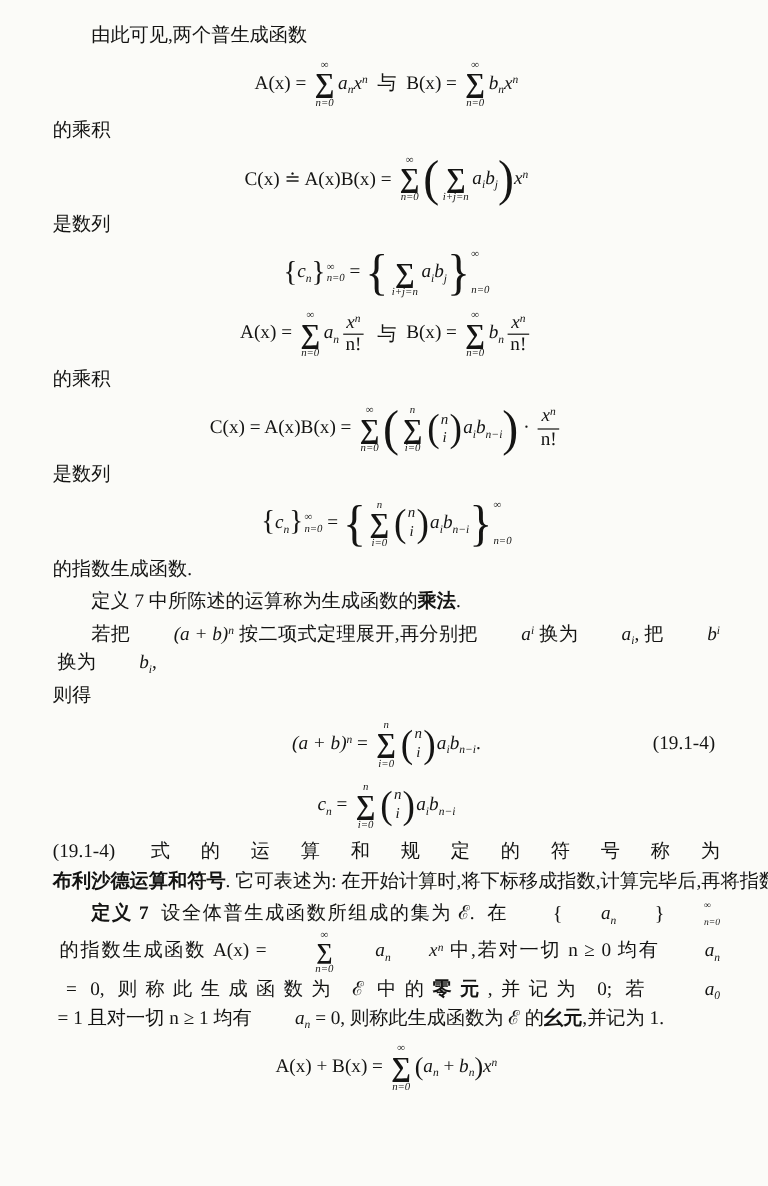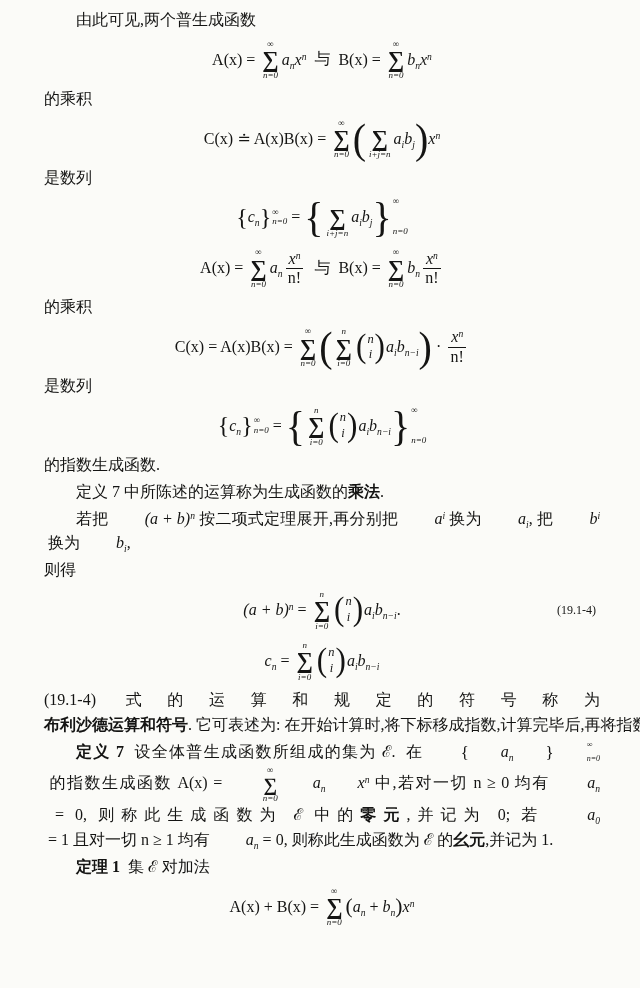--- a/index.html
+++ b/index.html
@@ -1,17 +1,17 @@
 <!DOCTYPE html>
 <html><head>
 <meta charset="utf-8">
 <style>
   html,body{margin:0;padding:0;width:640px;height:988px;overflow:hidden;background:#fbfbf8;}
   body{font-family:"Liberation Serif","DejaVu Serif",serif;color:#141413;}
-  .doc{box-sizing:border-box;width:640px;height:988px;padding:6px 40px 16px 44px;display:flex;flex-direction:column;}
+  .doc{box-sizing:border-box;width:640px;height:988px;padding:16px 40px 16px 44px;display:flex;flex-direction:column;}
   #content{flex:0 1 auto;}
   .para{margin:2px 0;font-size:16px;line-height:1.55;text-align:justify;}
   .para.indent{text-indent:2em;}
   .formula{display:flex;justify-content:center;align-items:center;position:relative;margin:3px 0;font-size:16px;min-height:48px;}
   .tk-txt{white-space:pre;}
   .it{}
   .bd{font-weight:bold;}
   
   .tk-ss{display:inline-block;white-space:nowrap;}
   .tk-ss .base{font-style:italic;}
@@ -34,21 +34,21 @@
   .par,.grp{display:inline-flex;align-items:center;vertical-align:middle;white-space:nowrap;}
   .par .body,.grp .body{display:inline-flex;align-items:center;}
   .par .br,.grp .br{font-weight:300;line-height:0.8;display:inline-block;}
   .par-l > .br{font-size:2.5em;transform:scaleY(1.05);}
   .par-m > .br{font-size:1.35em;}
   .grp-l > .br{font-size:2.5em;transform:scaleY(1.05);}
   .grp-m > .br{font-size:1.5em;}
   .grp-s > .br{font-size:1.05em;}
   .gstack{display:inline-flex;flex-direction:column;justify-content:space-between;align-self:stretch;font-size:9px;line-height:1.1;font-style:italic;margin-left:1px;padding:1px 0;}
   .grp-s .gstack{font-size:8px;}
-  .eq-tag{position:absolute;right:4px;top:50%;transform:translateY(-50%);font-style:normal;font-size:12px;margin-left:40px;}
+  .eq-tag{position:absolute;right:4px;top:50%;transform:translateY(-50%);font-style:normal;font-size:16px;margin-left:40px;}
 </style>
 </head>
 <body>
 
 <div class="doc">
   <div id="content">
       <p class="para indent"><span class="tk-txt">由此可见,两个普生成函数</span></p>
       <div class="formula">
         <span class="tk-txt it">A(x) = </span>
         <span class="sum">
@@ -276,21 +276,20 @@
           <span class="br">}</span>
           <span class="gstack">
             <span class="gsup">∞</span>
             <span class="gsub">n=0</span>
           </span>
         </span><span class="tk-txt"> 的指数生成函数 </span><span class="tk-txt it">A(x) = </span><span class="sum">
           <span class="lim top">∞</span>
           <span class="sig">∑</span>
           <span class="lim bot">n=0</span>
         </span><span class="tk-ss"><span class="base">a</span><sub>n</sub></span><span class="tk-ss"><span class="base">x</span><sup>n</sup></span><span class="tk-txt"> 中,若对一切 </span><span class="tk-txt it">n</span><span class="tk-txt"> ≥ 0 均有 </span><span class="tk-ss"><span class="base">a</span><sub>n</sub></span><span class="tk-txt"> = 0, 则称此生成函数为 </span><span class="tk-txt it">ℰ</span><span class="tk-txt"> 中的</span><span class="tk-txt bd">零元</span><span class="tk-txt">,并记为 0; 若 </span><span class="tk-ss"><span class="base">a</span><sub>0</sub></span><span class="tk-txt"> = 1 且对一切 </span><span class="tk-txt it">n</span><span class="tk-txt"> ≥ 1 均有 </span><span class="tk-ss"><span class="base">a</span><sub>n</sub></span><span class="tk-txt"> = 0, 则称此生成函数为 </span><span class="tk-txt it">ℰ</span><span class="tk-txt"> 的</span><span class="tk-txt bd">幺元</span><span class="tk-txt">,并记为 1.</span></p>
-      <p class="para indent"><span class="tk-txt bd">定理 1</span><span class="tk-txt">  集 </span><span class="tk-txt it">ℰ</span><span class="tk-txt"> 对加法</span></p>
       <div class="formula">
         <span class="tk-txt it">A(x) + B(x) = </span>
         <span class="sum">
           <span class="lim top">∞</span>
           <span class="sig">∑</span>
           <span class="lim bot">n=0</span>
         </span>
         <span class="par par-m">
           <span class="br">(</span>
           <span class="body">

